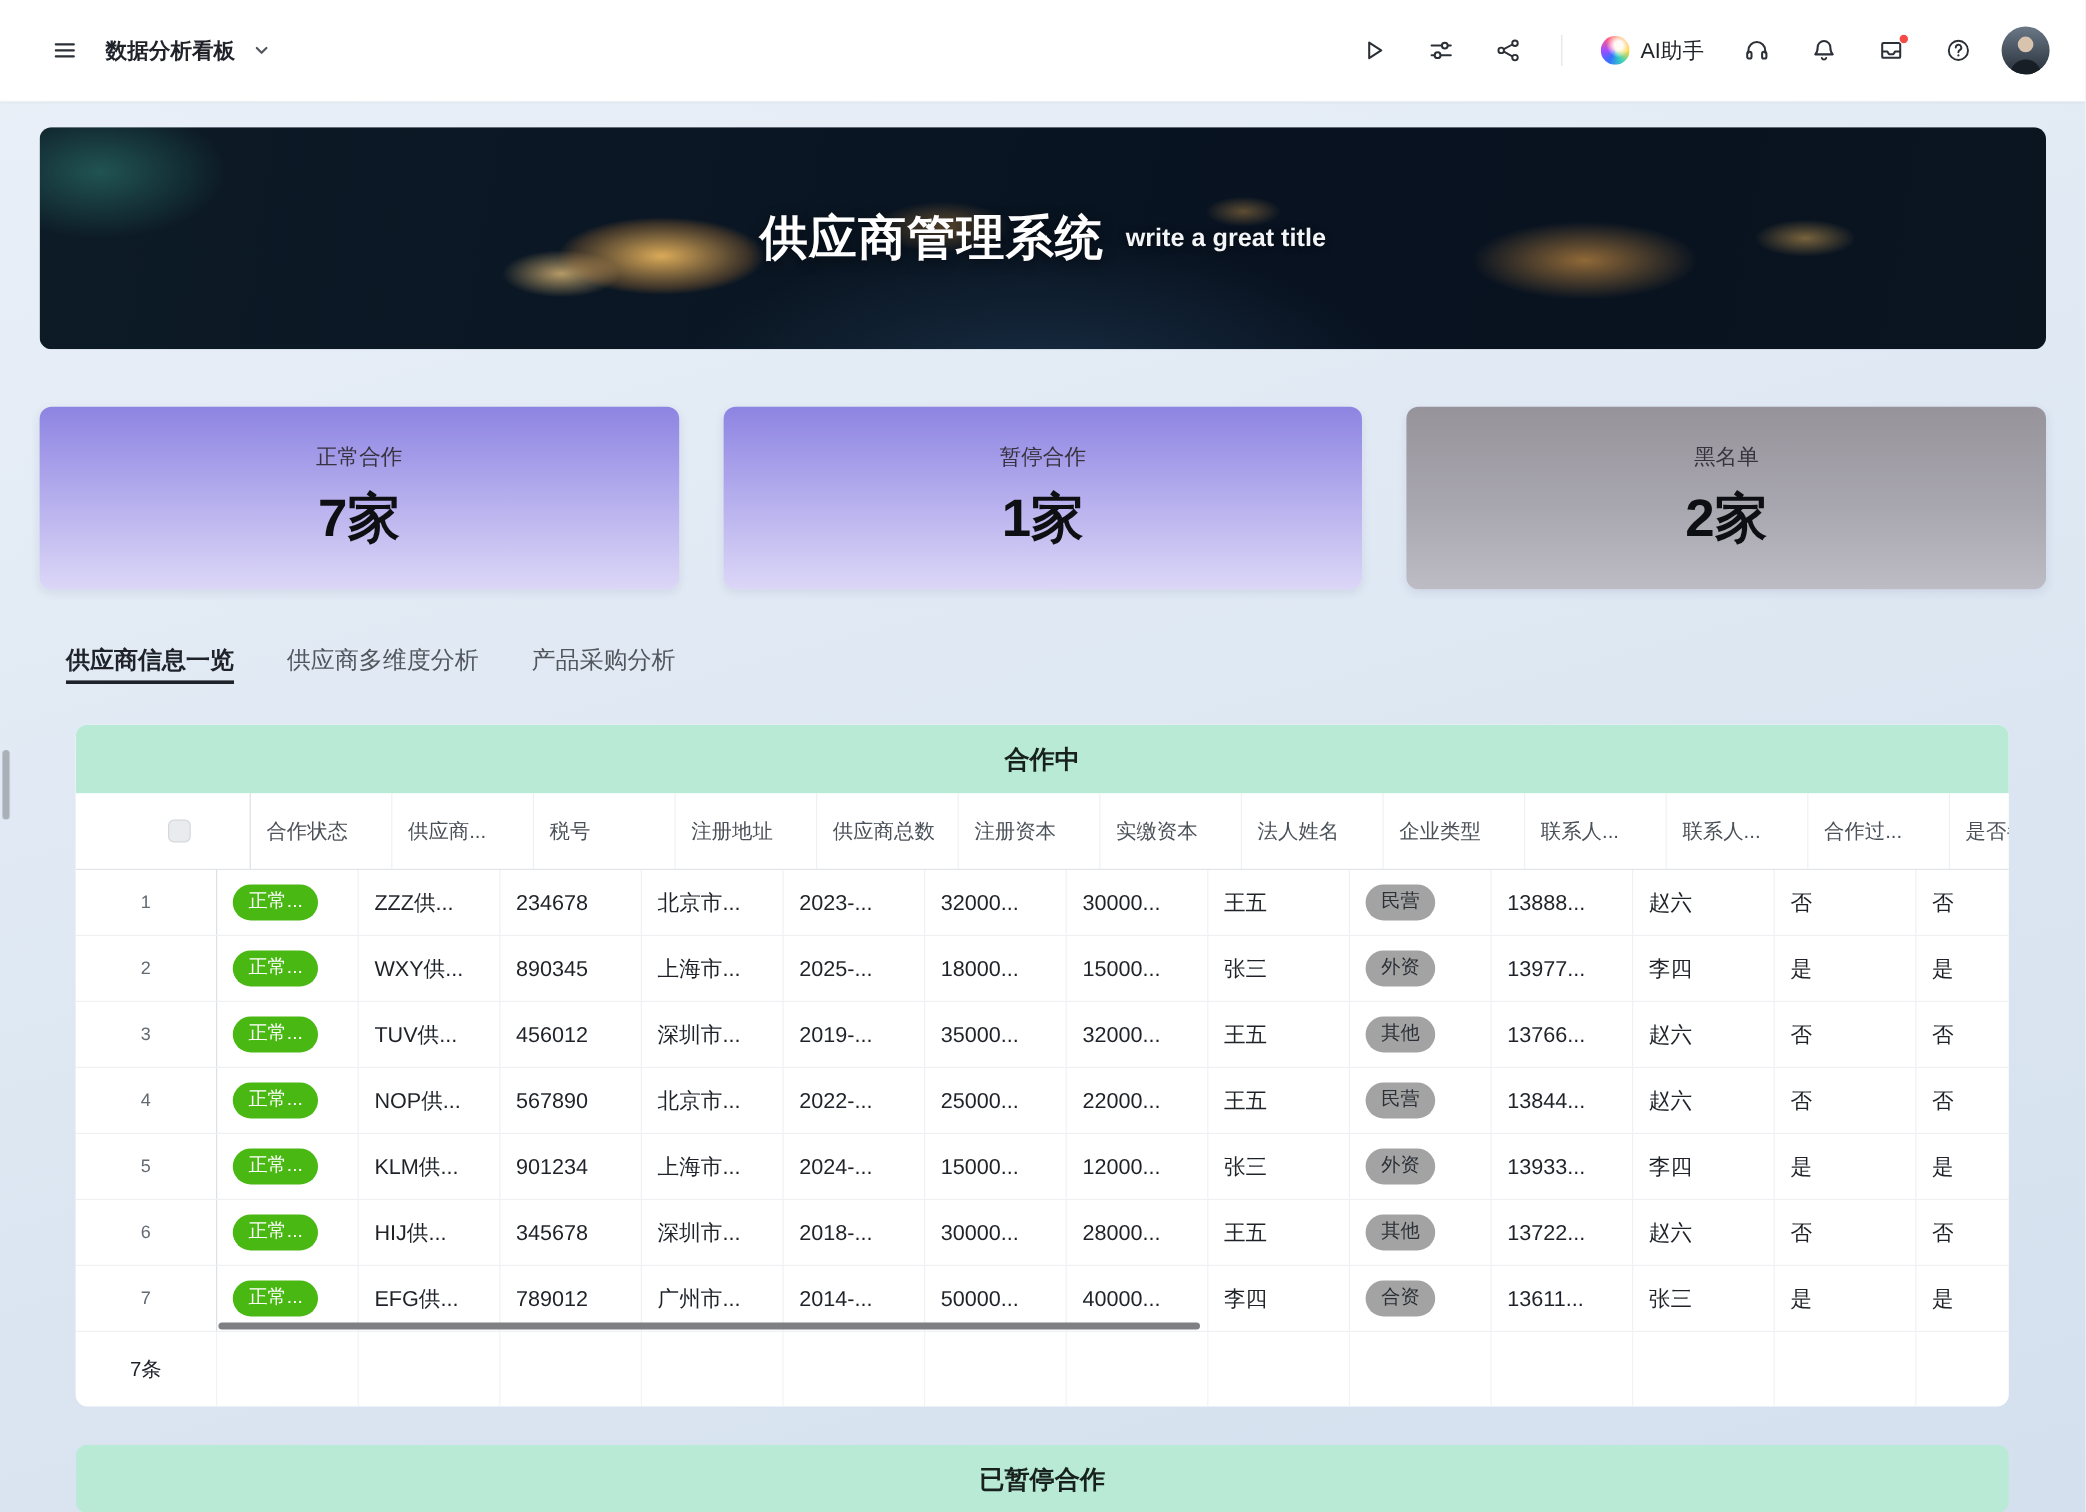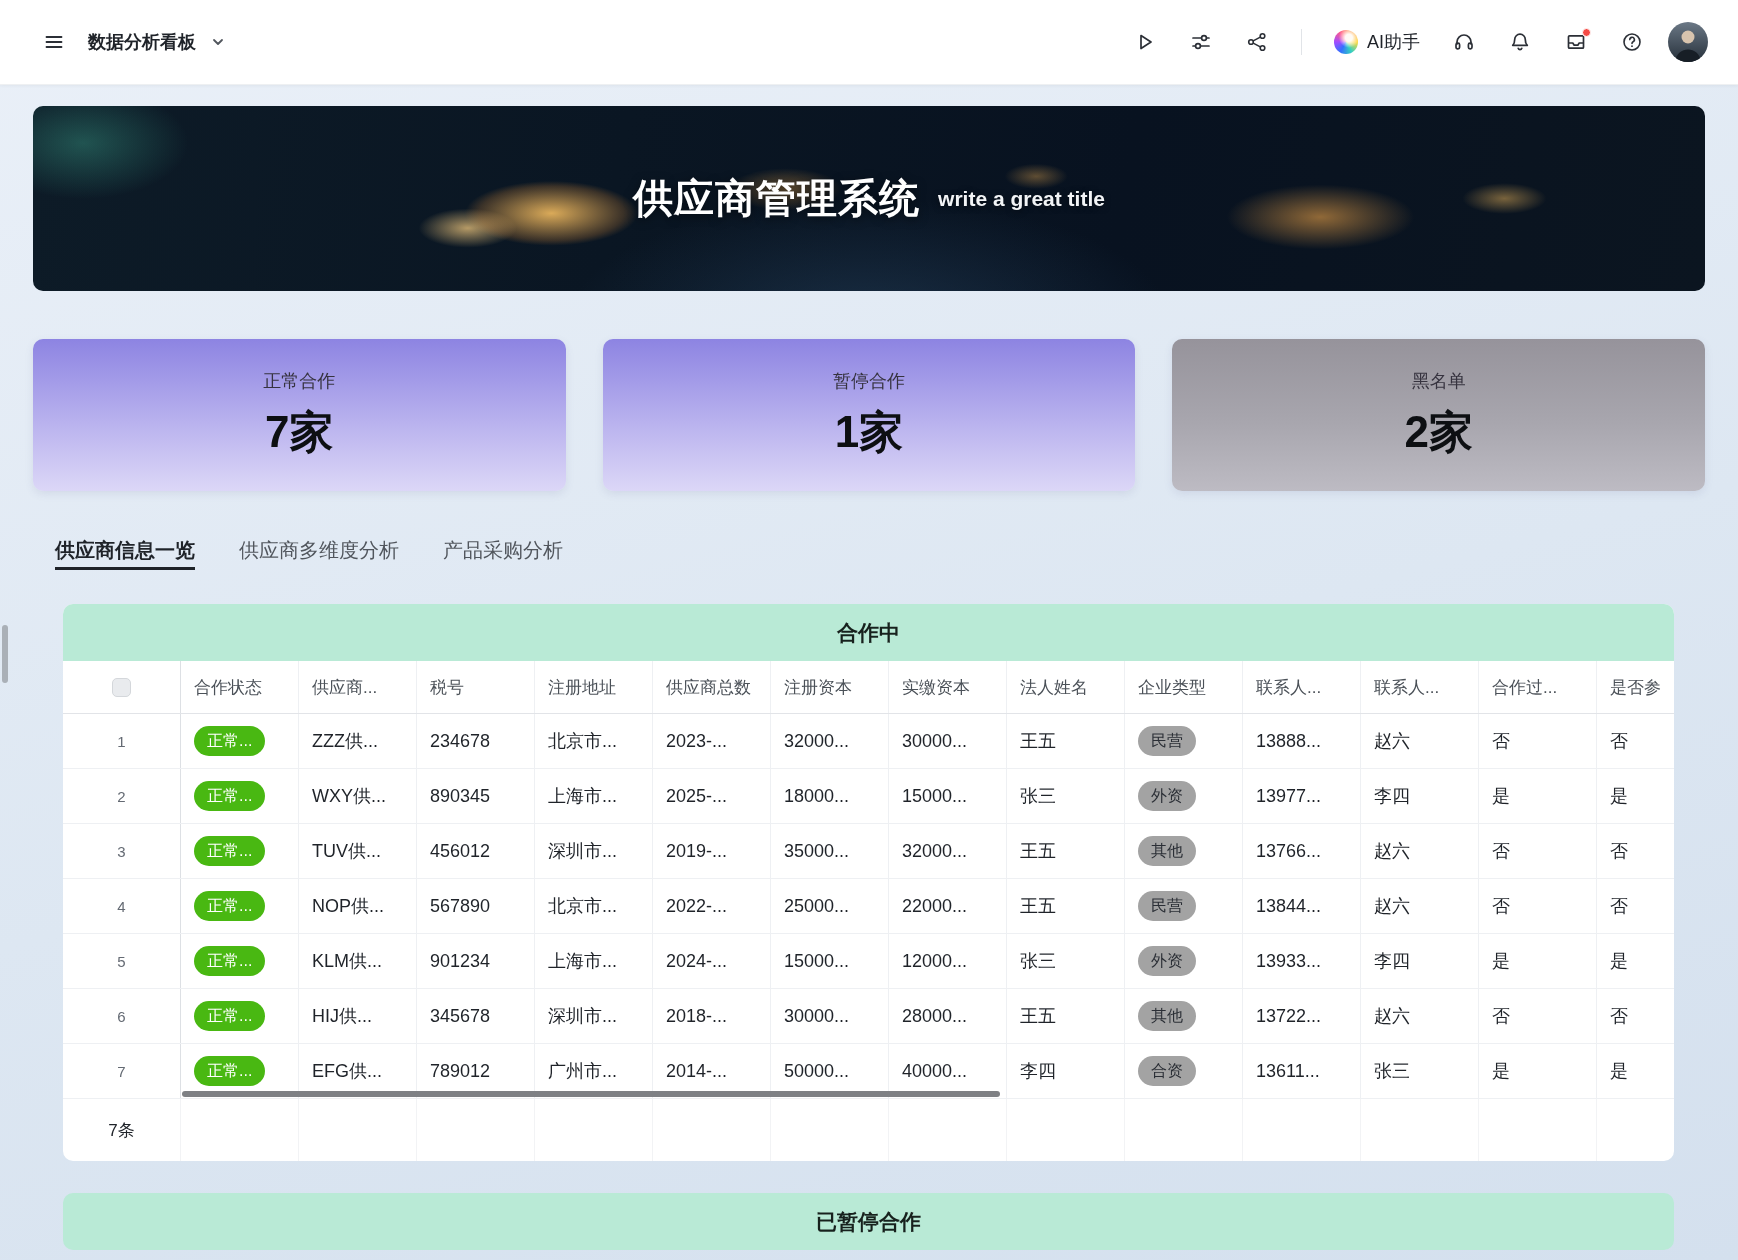--- a/index.html
+++ b/index.html
@@ -65,21 +65,21 @@
   .tab { font-size:20px; color:#51565d; padding-bottom:3px; cursor:pointer; border-bottom:3px solid transparent; }
   .tab.active { color:#1f2329; font-weight:bold; border-bottom-color:#1f2329; }
   
   .table-card { margin:34px 64px 0 63px; background:#fff; border-radius:10px; overflow:hidden; }
   .group-band { height:57px; background:#b9ead6; display:flex; align-items:center; justify-content:center;
     font-size:21px; font-weight:bold; color:#17211d; }
   .thead, .trow, .tfoot { display:flex; }
   .cell { flex:0 0 118px; width:118px; height:100%; display:flex; align-items:center;
     padding:0 13px; border-right:1px solid #eef0f3; overflow:hidden; white-space:nowrap; }
   .index-cell { justify-content:center; padding:0; border-right:1px solid #dde0e4; }
-  .thead { height:53px; border-bottom:1px solid #e2e4e8; }
+  .thead { height:64px; border-bottom:1px solid #e2e4e8;padding-left:28px; }
   .thead .cell { font-size:17px; color:#4b5158; }
   .trow { height:55px; border-bottom:1px solid #eef0f3; font-size:18px; color:#1f2329; }
   .row-index { font-size:15px; color:#646a73; }
   .checkbox { width:19px; height:19px; border-radius:5px; background:#e9ebee; border:1.5px solid #d4d7db;
     display:inline-block; cursor:pointer; }
   .badge { border-radius:15px; padding:5px 13px; font-size:16px; line-height:1.2; }
   .badge-green { background:#49b812; color:#fff; }
   .badge-gray { background:#a3a3a3; color:#2b2f36; }
   .table-body { position:relative; }
   .h-scrollbar { position:absolute; left:119px; bottom:2px; width:818px; height:6px;

